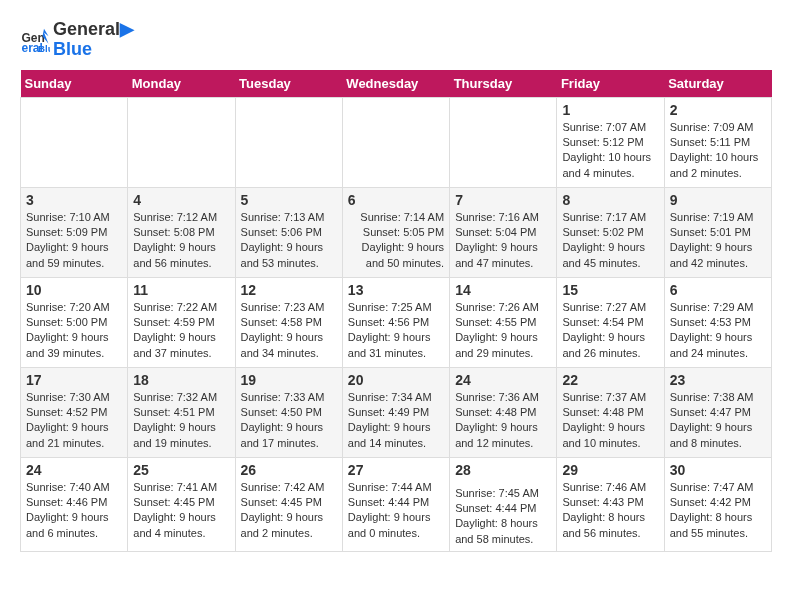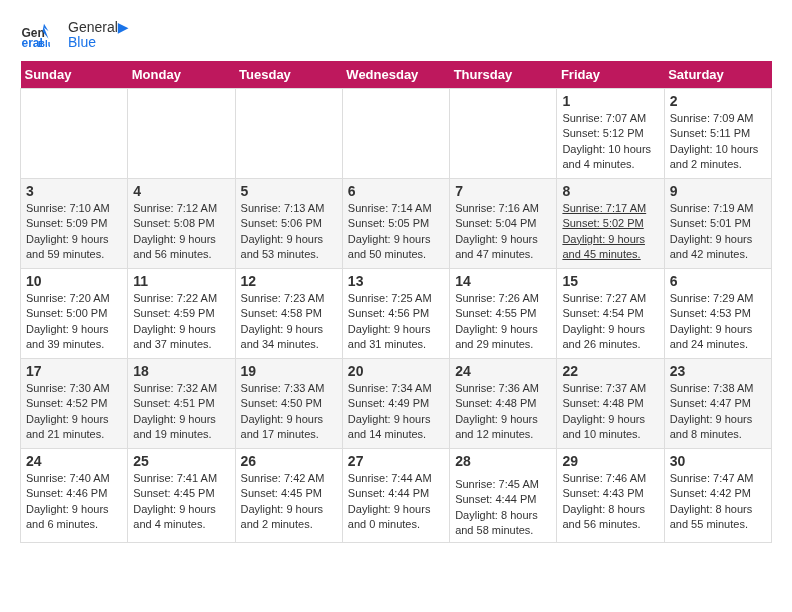--- a/index.html
+++ b/index.html
@@ -12,25 +12,25 @@
     }
     .header {
       display: flex;
       justify-content: space-between;
       align-items: flex-start;
       margin-bottom: 10px;
     }
     .logo {
       display: flex;
       align-items: center;
-      gap: 18px;
+      gap: 3px;
     }
     .logo-text {
-      font-size: 14px;
-      font-weight: normal;
+      font-size: 18px;
+      font-weight: bold;
       color: #333;
       line-height: 1.1;
     }
     .logo-text span {
       color: #1a73e8;
     }
     .logo-icon {
       width: 30px;
       height: 30px;
     }
@@ -163,35 +163,35 @@
         </td>
         <td>
           <span class="day-number">5</span>
           <div class="day-info" style="white-space: pre-line;">Sunrise: 7:13 AM
 Sunset: 5:06 PM
 Daylight: 9 hours
 and 53 minutes.</div>
         </td>
         <td>
           <span class="day-number">6</span>
-          <div class="day-info" style="white-space: pre-line;">Sunrise: 7:14 AM
+          <div class="day-info" style="white-space: pre-line; text-align: right;">Sunrise: 7:14 AM
 Sunset: 5:05 PM
 Daylight: 9 hours
 and 50 minutes.</div>
         </td>
         <td>
           <span class="day-number">7</span>
           <div class="day-info" style="white-space: pre-line;">Sunrise: 7:16 AM
 Sunset: 5:04 PM
 Daylight: 9 hours
 and 47 minutes.</div>
         </td>
         <td>
           <span class="day-number">8</span>
-          <div class="day-info" style="white-space: pre-line; text-decoration: underline;">Sunrise: 7:17 AM
+          <div class="day-info" style="white-space: pre-line;">Sunrise: 7:17 AM
 Sunset: 5:02 PM
 Daylight: 9 hours
 and 45 minutes.</div>
         </td>
         <td>
           <span class="day-number">9</span>
           <div class="day-info" style="white-space: pre-line;">Sunrise: 7:19 AM
 Sunset: 5:01 PM
 Daylight: 9 hours
 and 42 minutes.</div>

